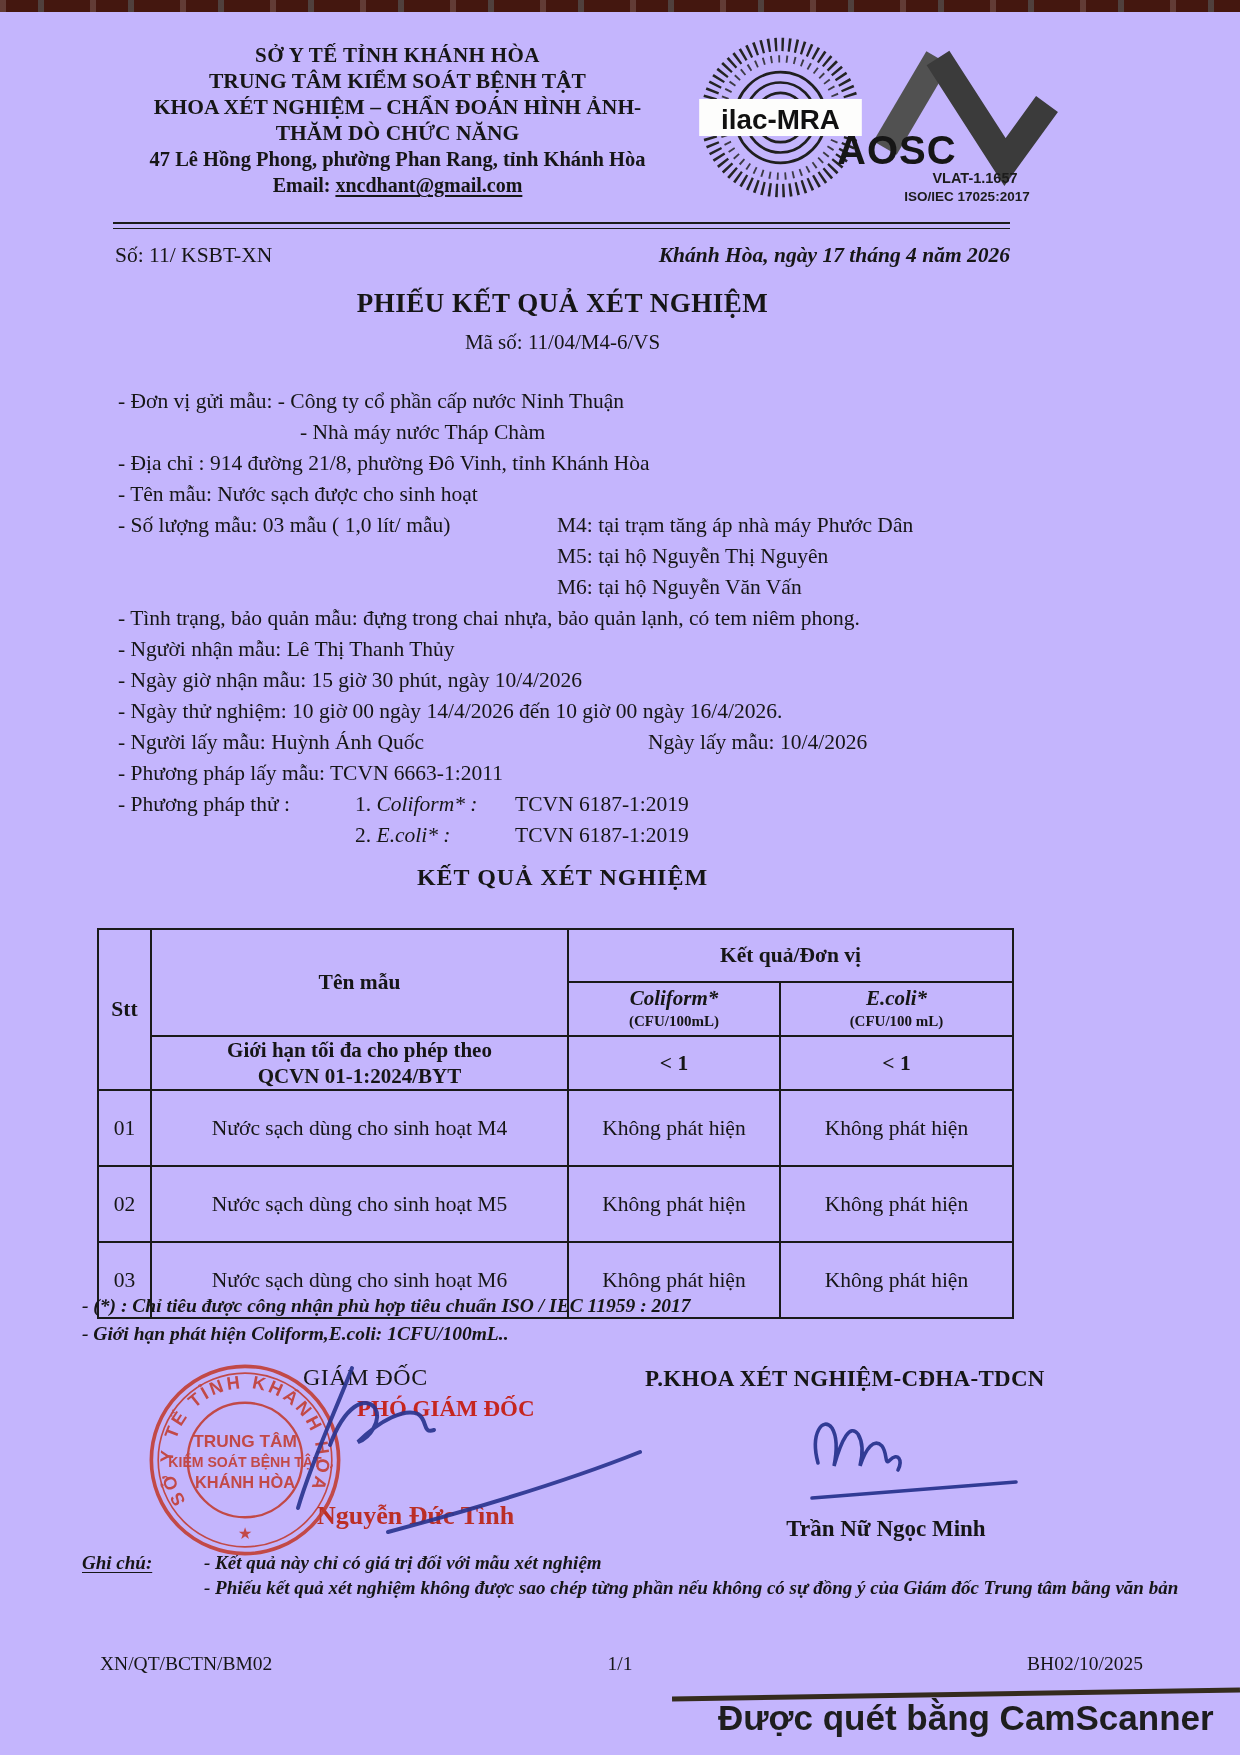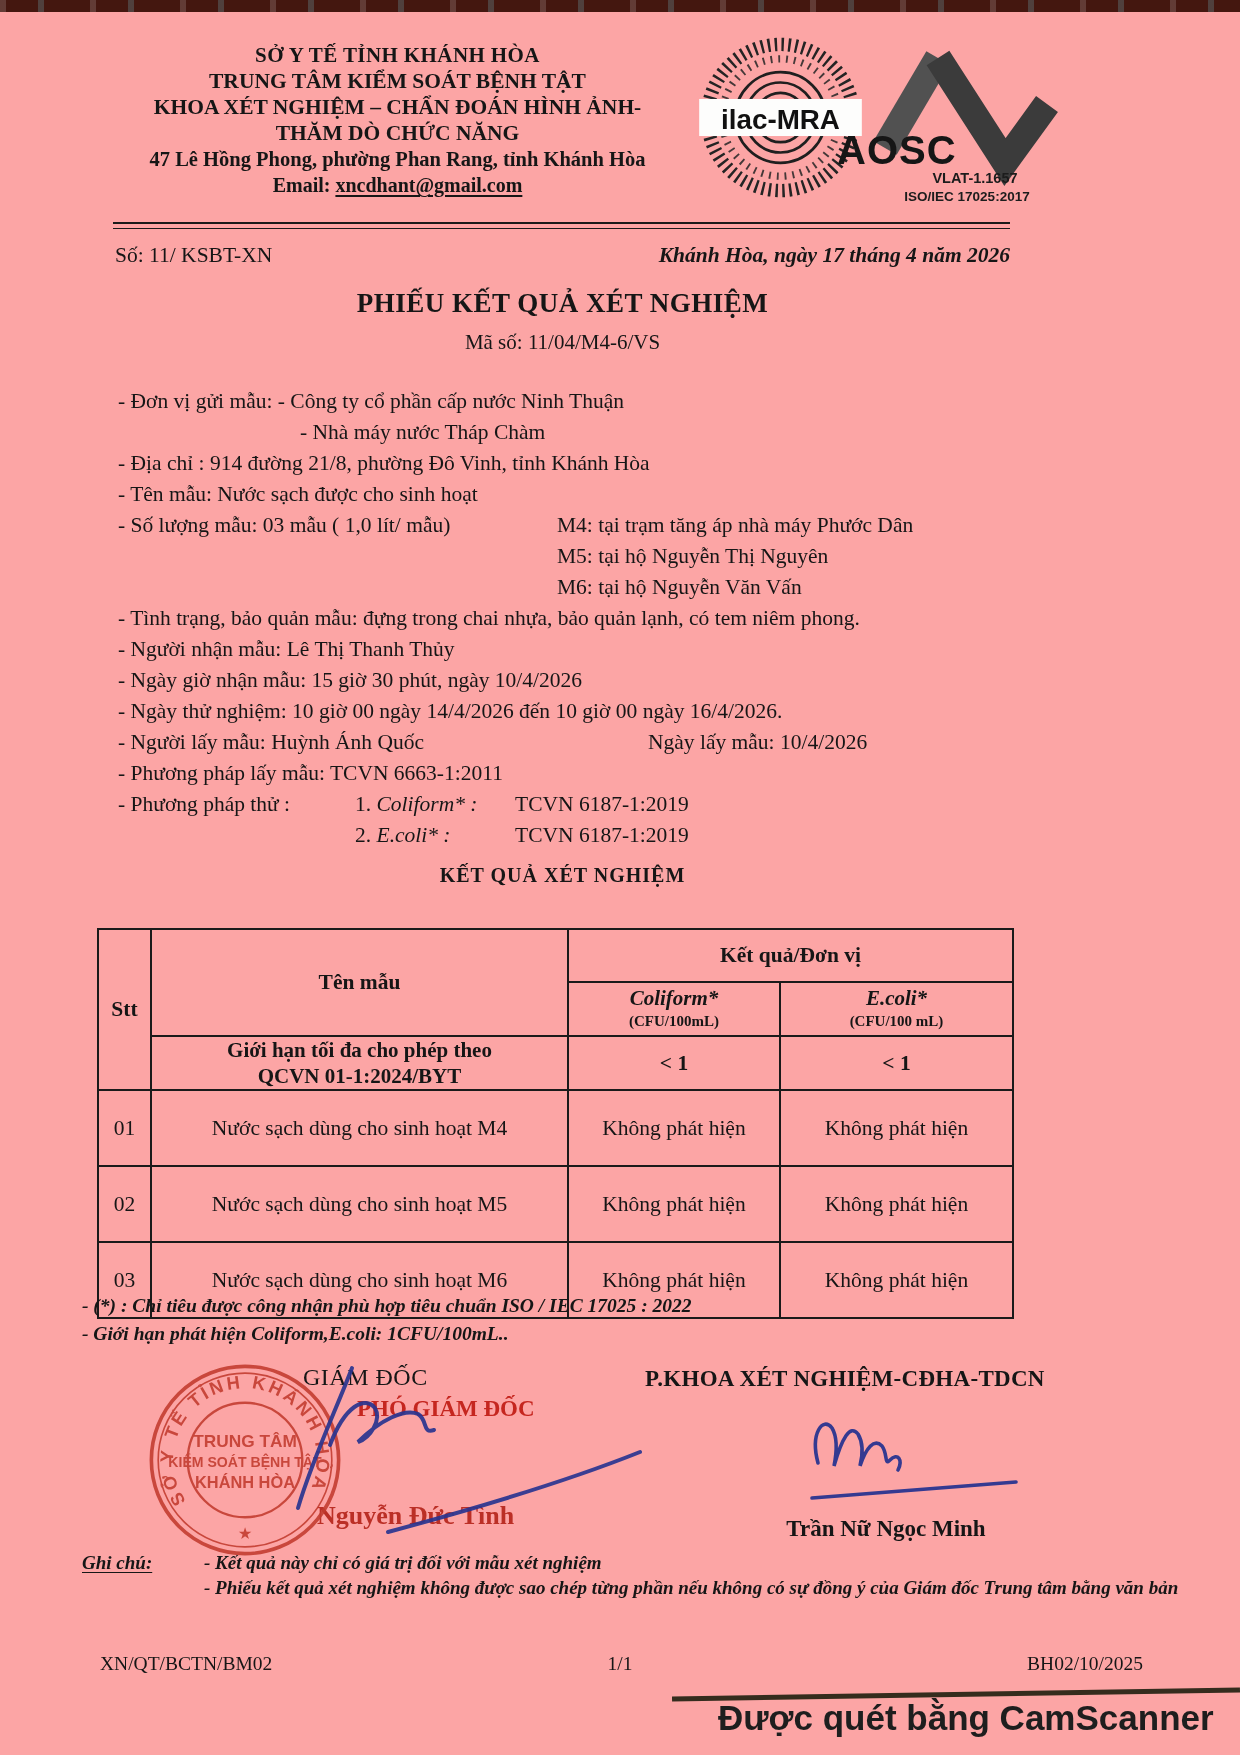--- a/index.html
+++ b/index.html
@@ -1,18 +1,18 @@
 <!DOCTYPE html>
 <html><head>
 <meta charset="utf-8">
 <style>
   html,body { margin:0; padding:0; }
   .page {
     position:relative; width:1240px; height:1755px;
-    background:#fca5a5; overflow:hidden;
+    background:#c4b5fd; overflow:hidden;
     font-family:"Liberation Serif", serif; color:#161616;
   }
   
   .topbar {
     position:absolute; left:0; top:0; right:0; height:12px;
     background-color:#44170f;
     background-image: repeating-linear-gradient(90deg,
       rgba(255,255,255,0.16) 0 6px, rgba(0,0,0,0) 6px 38px,
       rgba(110,170,180,0.28) 38px 44px, rgba(0,0,0,0) 44px 90px);
   }
@@ -41,21 +41,21 @@
   
   .info { position:absolute; left:118px; top:386px; width:910px; font-size:21.5px; }
   .iline { line-height:31px; height:31px; white-space:nowrap; }
   .ind-sub { padding-left:182px; }
   .ind-m { padding-left:439px; }
   .w530 { display:inline-block; width:530px; }
   .w237 { display:inline-block; width:237px; }
   .w160 { display:inline-block; width:160px; }
   .it { font-style:italic; }
   
-  .results-heading { position:absolute; left:115px; top:864px; width:895px; text-align:center; font-size:20px; font-weight:bold; letter-spacing:1px; }
+  .results-heading { position:absolute; left:115px; top:864px; width:895px; text-align:center; font-size:24px; font-weight:bold; letter-spacing:1px; }
   
   table.results { position:absolute; left:97px; top:928px; width:915px; border-collapse:collapse; table-layout:fixed; }
   table.results td { border:2px solid #1a1a1a; text-align:center; vertical-align:middle; font-size:21.5px; padding:0; }
   tr.h1 { height:53px; } tr.h2 { height:54px; } tr.limit { height:47px; } tr.drow { height:76px; }
   td.b { font-weight:bold; }
   .cname { font-weight:bold; font-style:italic; font-size:21px; line-height:25px; }
   .cunit { font-weight:bold; font-size:15px; line-height:21px; }
   td.name-cell { text-align:left; padding-left:14px; }
   .limit-lbl div { font-weight:bold; font-size:21px; line-height:26px; }
   
@@ -193,21 +193,21 @@
     <tr class="drow">
       <td>03</td>
       <td class="name-cell">Nước sạch dùng cho sinh hoạt M6</td>
       <td>Không phát hiện</td>
       <td>Không phát hiện</td>
     </tr>
   </tbody>
     </table>
 
   <div class="footnotes">
-    <div>- (*) : Chỉ tiêu được công nhận phù hợp  tiêu chuẩn ISO / IEC 17025 : 2022</div>
+    <div>- (*) : Chỉ tiêu được công nhận phù hợp  tiêu chuẩn ISO / IEC 11959 : 2017</div>
     <div>- Giới hạn phát hiện Coliform,E.coli: 1CFU/100mL..</div>
   </div>
 
   <div class="sig-title-black">GIÁM ĐỐC</div>
   <div class="sig-title-red">PHÓ GIÁM ĐỐC</div>
   <div class="sig-name-red">Nguyễn Đức Tình</div>
 
   <div class="sig-title-right">P.KHOA XÉT NGHIỆM-CĐHA-TDCN</div>
   <div class="sig-name-right">Trần Nữ Ngọc Minh</div>
 

